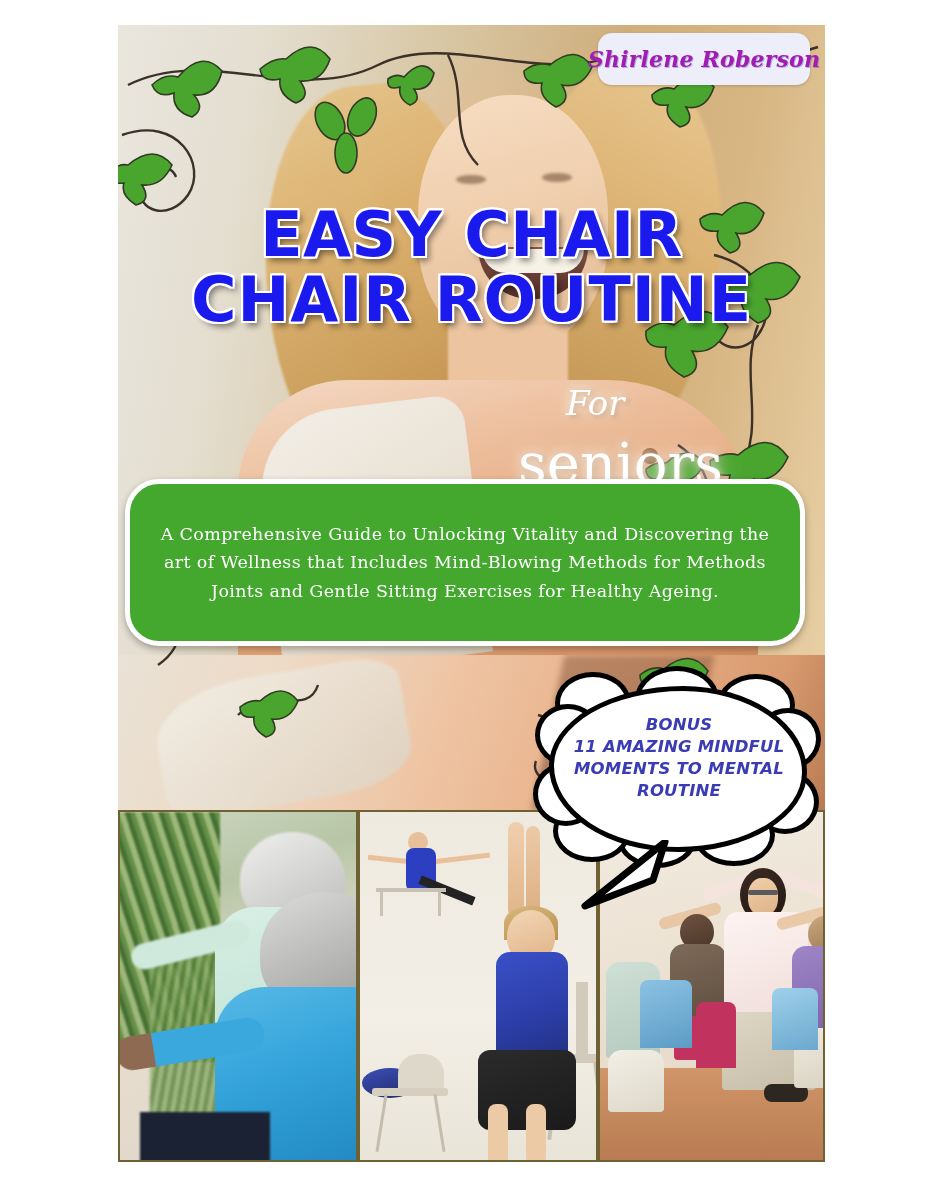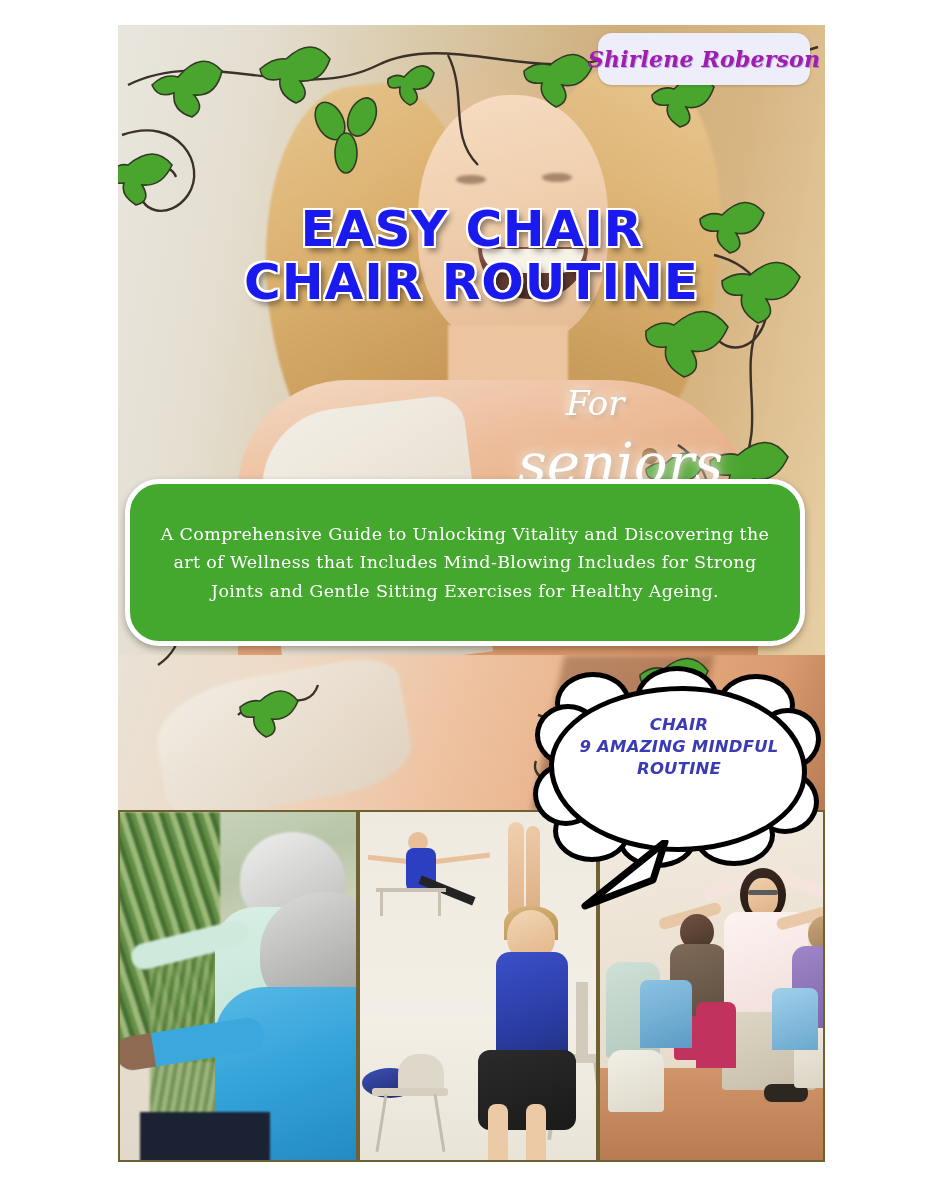--- a/index.html
+++ b/index.html
@@ -163,36 +163,36 @@
   .author span{
     font-family:"DejaVu Serif",serif;font-style:italic;font-weight:700;font-size:22px;
     color:#a21caf;letter-spacing:.2px;white-space:nowrap;
     text-shadow:1px 1px 0 rgba(60,60,190,.35);
   }
 
   
   .title{
     position:absolute;left:0;top:180px;width:707px;text-align:center;
     font-family:"DejaVu Sans",sans-serif;font-weight:700;
-    font-size:50px;line-height:.98;letter-spacing:.5px;color:#1a1aee;
+    font-size:62px;line-height:.98;letter-spacing:.5px;color:#1a1aee;
     text-shadow:
       -2px -2px 0 #ffffff, 2px -2px 0 #ffffff, -2px 2px 0 #ffffff, 2px 2px 0 #ffffff,
       0 -2px 0 #ffffff, 0 2px 0 #ffffff, -2px 0 0 #ffffff, 2px 0 0 #ffffff,
       4px 5px 6px rgba(0,0,0,.45);
   }
   .title .l2{display:block;margin-top:4px;letter-spacing:1px;}
 
   
   .for-wrap{position:absolute;left:0;top:358px;width:707px;}
   .for-1{
     position:absolute;left:448px;top:0;font-family:"DejaVu Serif",serif;font-style:italic;
     font-size:34px;color:#ffffff;text-shadow:0 0 10px rgba(255,255,255,.9),0 0 22px rgba(255,250,235,.65),2px 2px 5px rgba(120,80,30,.5);
   }
   .for-2{
-    position:absolute;left:400px;top:48px;font-family:"DejaVu Serif",serif;font-style:italic;
+    position:absolute;left:400px;top:48px;font-family:"DejaVu Serif",serif;
     font-size:56px;color:#ffffff;text-shadow:0 0 10px rgba(255,255,255,.9),0 0 24px rgba(255,250,235,.65),2px 2px 6px rgba(120,80,30,.5);
   }
 
   
   .green-box{
     position:absolute;left:7px;top:454px;width:680px;height:167px;
     background:#44a82f;border:5px solid #ffffff;border-radius:34px;box-sizing:border-box;
     display:flex;align-items:center;justify-content:center;
     box-shadow:0 3px 7px rgba(0,0,0,.3);
   }
@@ -376,41 +376,42 @@
       <span>EASY CHAIR</span>
       <span class="l2">CHAIR  ROUTINE</span>
     </div>
 
     <div class="for-wrap">
       <div class="for-1">For</div>
       <div class="for-2">seniors</div>
     </div>
 
     <div class="green-box">
-      <p>A Comprehensive Guide to Unlocking Vitality and Discovering the art of Wellness that Includes Mind-Blowing Includes for Strong Joints and Gentle Sitting Exercises for Healthy Ageing.</p>
+      <p>A Comprehensive Guide to Unlocking Vitality and Discovering the art of Wellness that Includes Mind-Blowing Methods for Methods Joints and Gentle Sitting Exercises for Healthy Ageing.</p>
     </div>
 
     <div class="bubble-wrap">
       <svg class="tail" viewBox="0 0 120 70">
         <path d="M86,2 L6,66 L74,40 Z" fill="#ffffff" stroke="#000000" stroke-width="7" stroke-linejoin="round"></path>
       </svg>
       <div class="bubble">
         <div class="lobe" style="left:12px;top:-8px;width:76px;height:62px;"></div>
         <div class="lobe" style="left:92px;top:-14px;width:84px;height:66px;"></div>
         <div class="lobe" style="left:174px;top:-6px;width:78px;height:62px;"></div>
         <div class="lobe" style="left:212px;top:28px;width:66px;height:62px;"></div>
         <div class="lobe" style="left:208px;top:90px;width:68px;height:64px;"></div>
         <div class="lobe" style="left:150px;top:124px;width:82px;height:62px;"></div>
         <div class="lobe" style="left:74px;top:128px;width:80px;height:60px;"></div>
         <div class="lobe" style="left:10px;top:120px;width:78px;height:62px;"></div>
         <div class="lobe" style="left:-10px;top:82px;width:66px;height:64px;"></div>
         <div class="lobe" style="left:-8px;top:24px;width:66px;height:62px;"></div>
         <div class="bubble-body"></div>
         <div class="bubble-text">
-          <div>CHAIR</div>
-          <div>9 AMAZING MINDFUL</div>
+          <div>BONUS</div>
+          <div>11 AMAZING MINDFUL</div>
+          <div>MOMENTS TO MENTAL</div>
           <div>ROUTINE</div>
         </div>
       </div>
     </div>
 
   </div>
 </div>
 
 </body></html>

